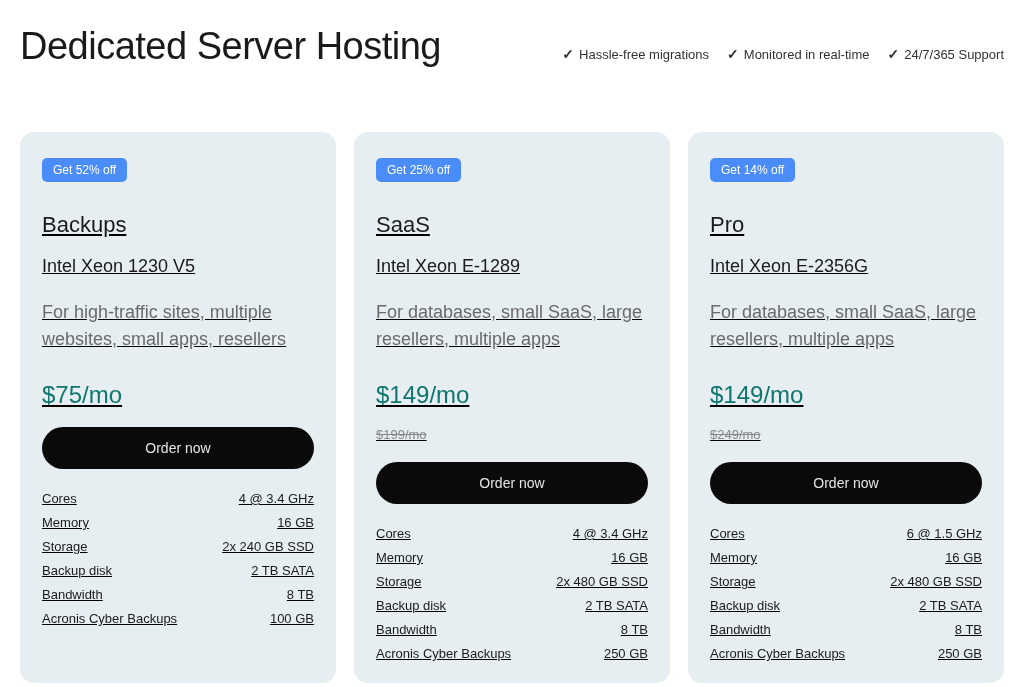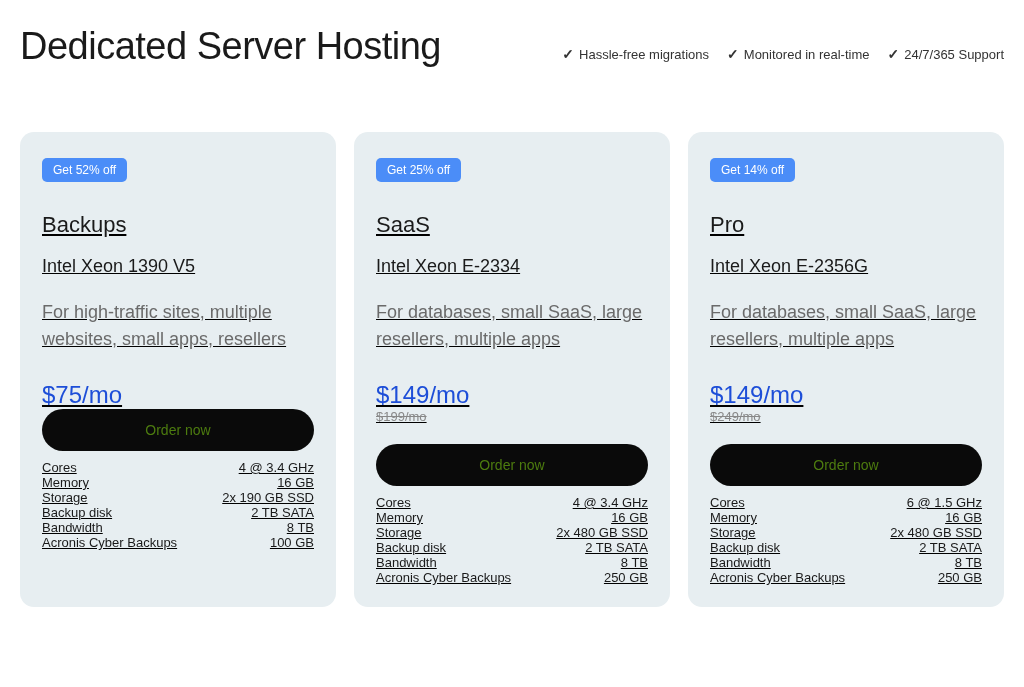--- a/index.html
+++ b/index.html
@@ -77,44 +77,45 @@
     }
     .plan-desc {
       font-size: 18px;
       color: #6a6a6a;
       line-height: 1.5;
       margin-bottom: 28px;
     }
     .plan-price {
       font-size: 24px;
       font-weight: 400;
-      color: #1d4ed8;
-      margin-bottom: 0;
+      color: #0f766e;
+      margin-bottom: 18px;
     }
     .plan-orig-price {
       font-size: 13px;
       color: #888;
       text-decoration: line-through;
       margin-bottom: 20px;
     }
     .order-btn {
       width: 100%;
       background: #0a0a0a;
-      color: #4d7c0f;
+      color: #e5e5e5;
       border: none;
       border-radius: 22px;
       padding: 13px 0;
       font-size: 14px;
       font-weight: 400;
       cursor: pointer;
-      margin-bottom: 9px;
+      margin-bottom: 22px;
     }
     .specs {
       display: flex;
       flex-direction: column;
+      gap: 9px;
     }
     .spec-row {
       display: flex;
       justify-content: space-between;
       font-size: 13px;
       color: #1a1a1a;
     }
     .spec-label {
       font-weight: 500;
     }
@@ -142,56 +143,56 @@
       <span>24/7/365 Support</span>
     </div>
   </div>
 </div>
 
 <div class="plans">
 
   <div class="plan-card">
     <div class="discount-badge">Get 52% off</div>
     <div class="plan-name">Backups</div>
-    <div class="plan-cpu">Intel Xeon 1390 V5</div>
+    <div class="plan-cpu">Intel Xeon 1230 V5</div>
     <div class="plan-desc">For high-traffic sites, multiple websites, small apps, resellers</div>
     <div class="plan-price">$75/mo</div>
     <button class="order-btn">Order now</button>
     <div class="specs">
       <div class="spec-row">
         <span class="spec-label">Cores</span>
         <span class="spec-value">4 @ 3.4 GHz</span>
       </div>
       <div class="spec-row">
         <span class="spec-label">Memory</span>
         <span class="spec-value">16 GB</span>
       </div>
       <div class="spec-row">
         <span class="spec-label">Storage</span>
-        <span class="spec-value">2x 190 GB SSD</span>
+        <span class="spec-value">2x 240 GB SSD</span>
       </div>
       <div class="spec-row">
         <span class="spec-label">Backup disk</span>
         <span class="spec-value">2 TB SATA</span>
       </div>
       <div class="spec-row">
         <span class="spec-label">Bandwidth</span>
         <span class="spec-value">8 TB</span>
       </div>
       <div class="spec-row">
         <span class="spec-label">Acronis Cyber Backups</span>
         <span class="spec-value">100 GB</span>
       </div>
     </div>
   </div>
 
   <div class="plan-card">
     <div class="discount-badge">Get 25% off</div>
     <div class="plan-name">SaaS</div>
-    <div class="plan-cpu">Intel Xeon E-2334</div>
+    <div class="plan-cpu">Intel Xeon E-1289</div>
     <div class="plan-desc">For databases, small SaaS, large resellers, multiple apps</div>
     <div class="plan-price">$149/mo</div>
     <div class="plan-orig-price">$199/mo</div>
     <button class="order-btn">Order now</button>
     <div class="specs">
       <div class="spec-row">
         <span class="spec-label">Cores</span>
         <span class="spec-value">4 @ 3.4 GHz</span>
       </div>
       <div class="spec-row">

